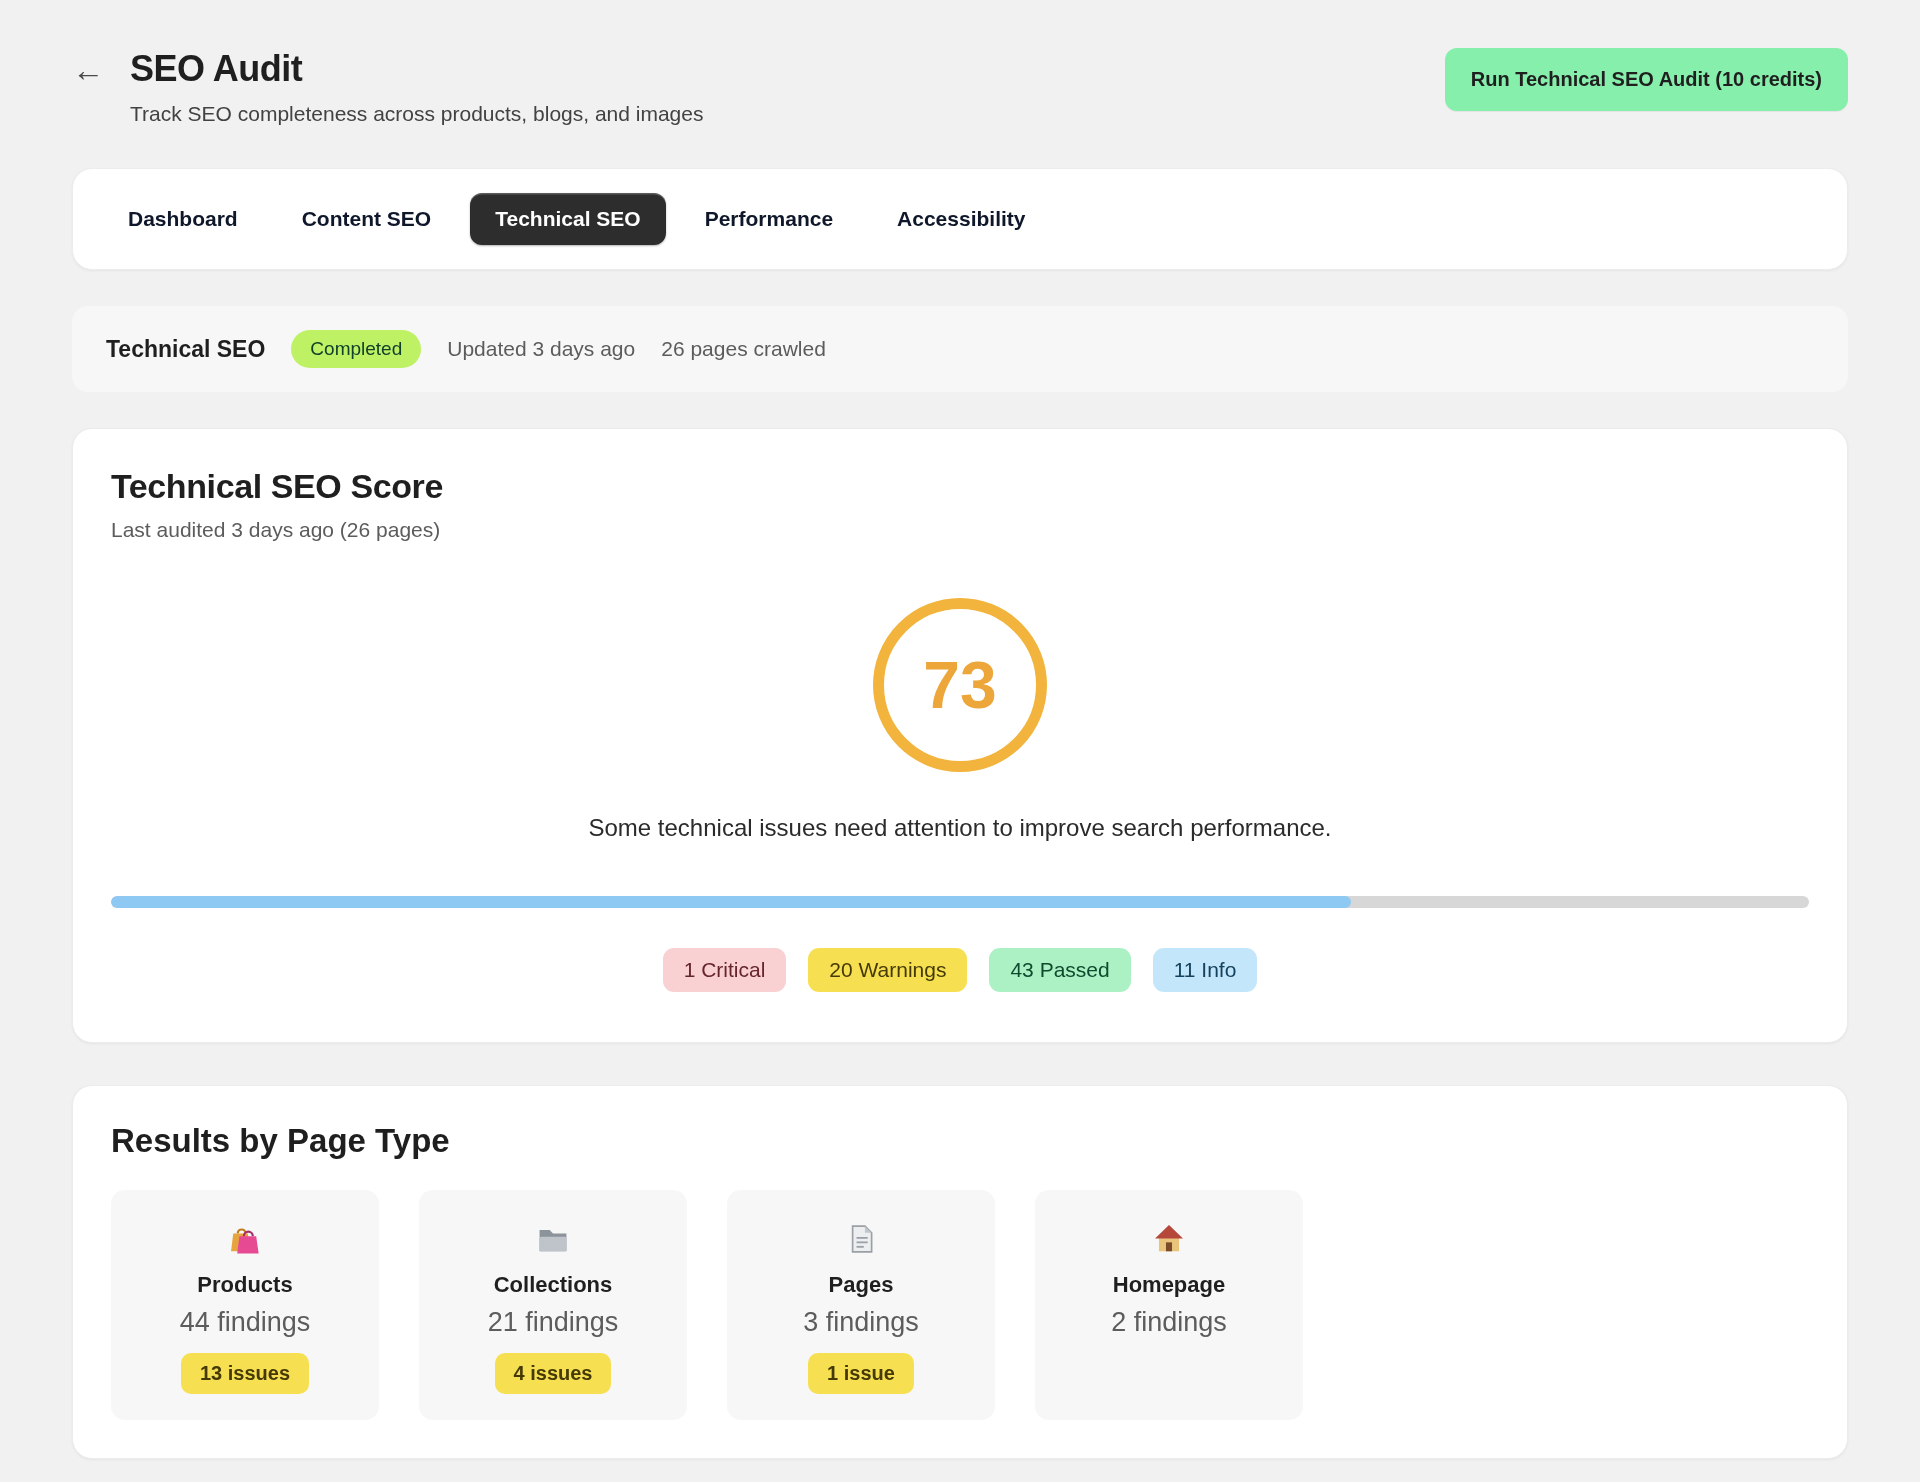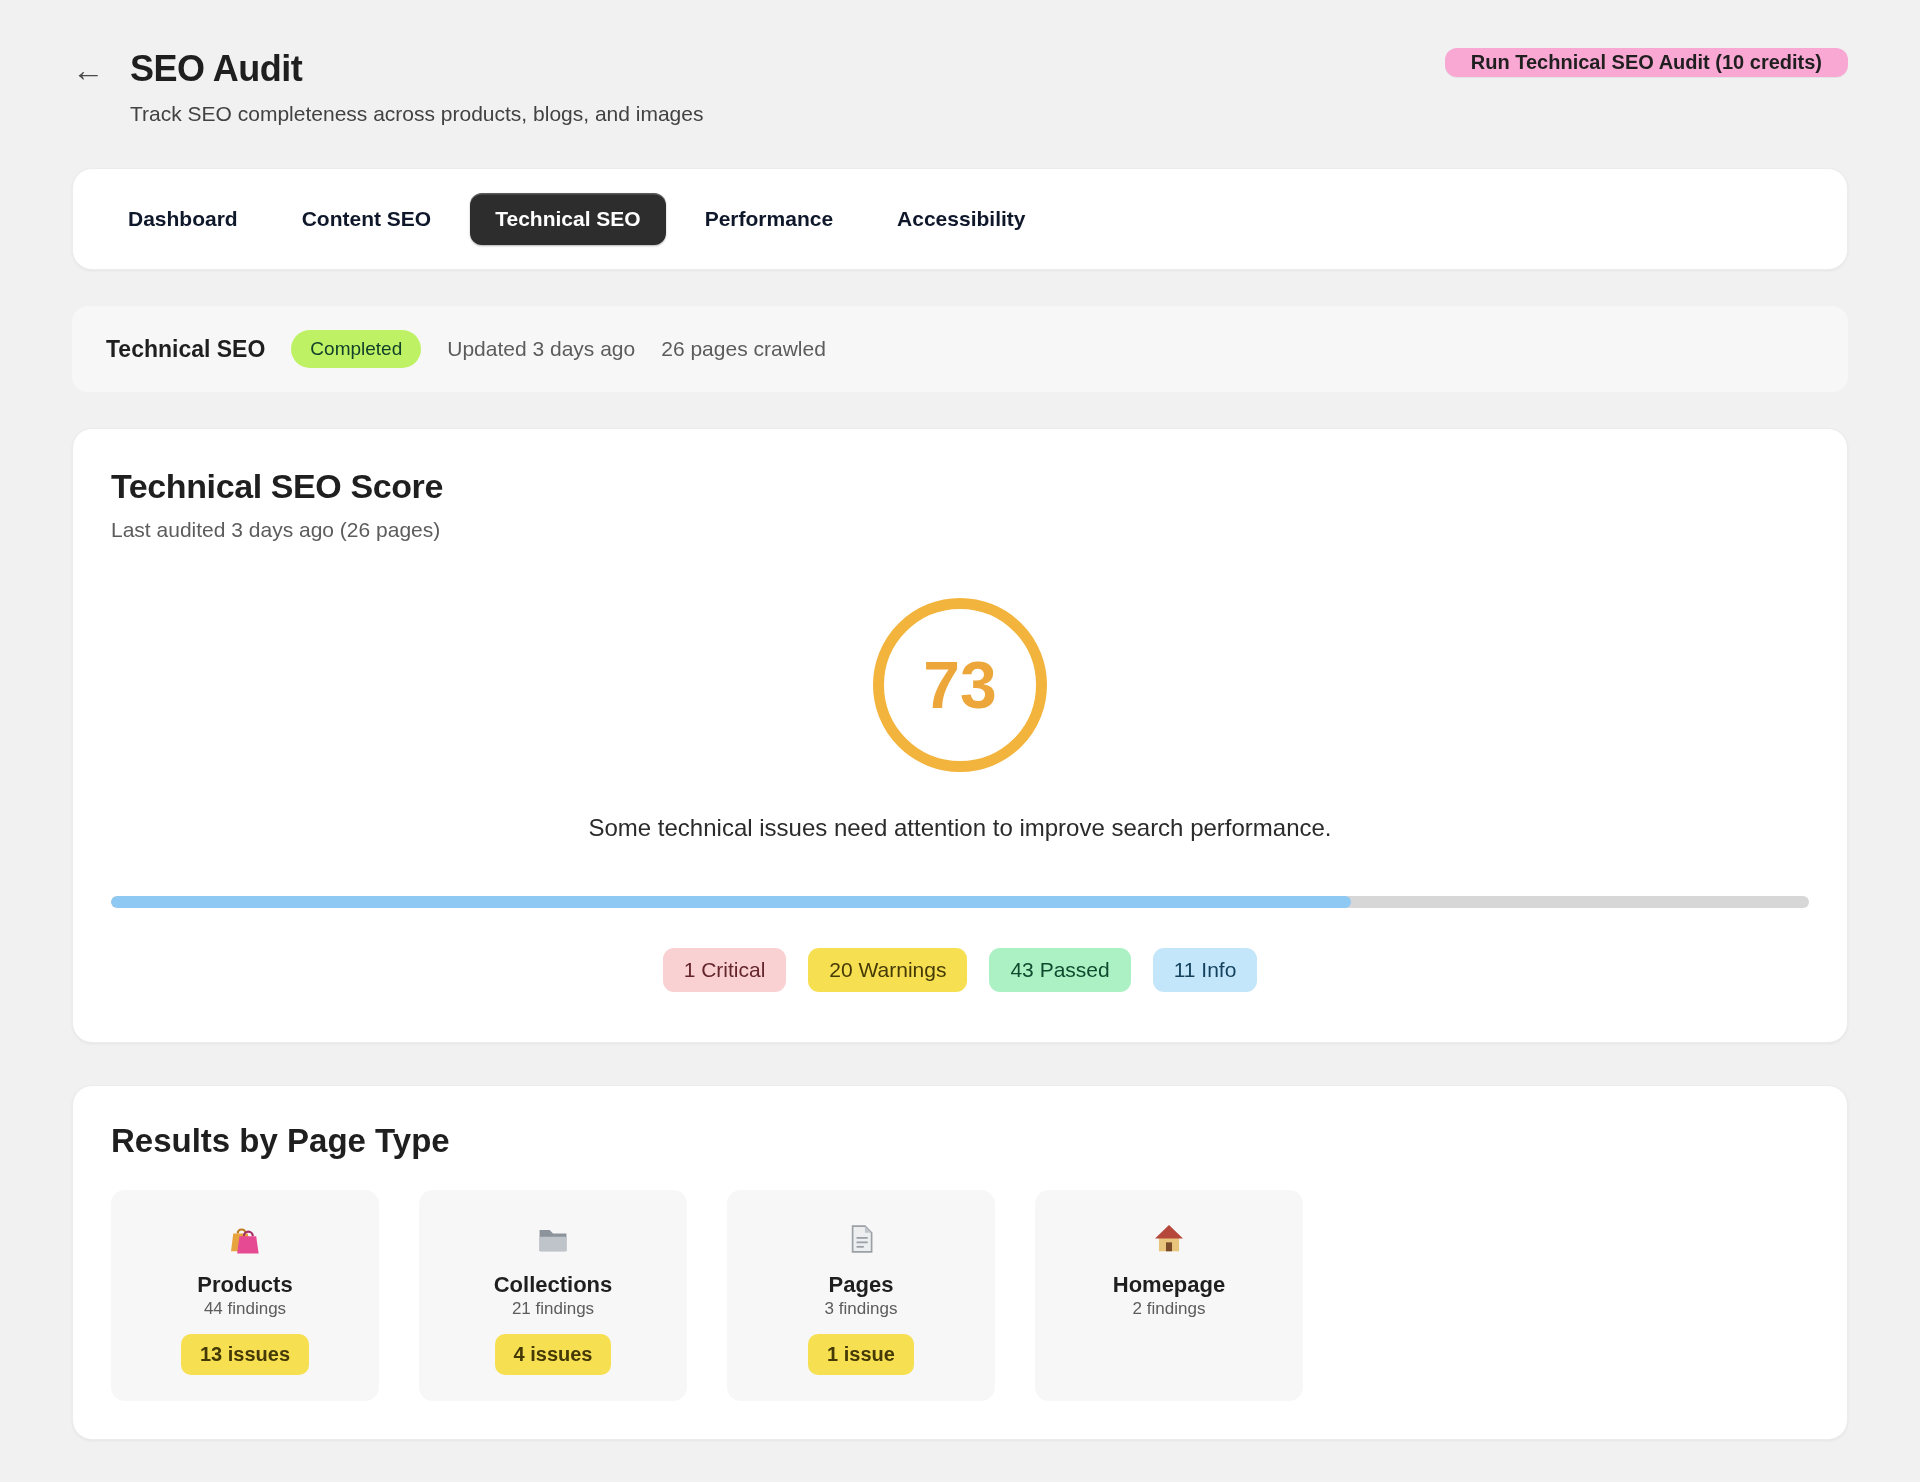--- a/index.html
+++ b/index.html
@@ -12,22 +12,22 @@
     padding: 48px 72px 40px;
   }
 
   
   .header-row { display: flex; justify-content: space-between; align-items: flex-start; }
   .title-row { display: flex; align-items: center; gap: 26px; }
   .back-arrow { font-size: 32px; color: #4a4a4a; cursor: pointer; line-height: 1; padding-top: 2px; }
   h1.page-title { margin: 0; font-size: 36px; font-weight: 700; letter-spacing: -0.5px; color: #1f1f1f; }
   .page-subtitle { margin-top: 12px; margin-left: 58px; font-size: 21px; color: #424242; }
   .run-btn {
-    background: #f9a8d4; border: none; border-radius: 12px;
-    padding: 3px 26px; font-family: inherit;
+    background: #86efac; border: none; border-radius: 12px;
+    padding: 20px 26px; font-family: inherit;
     font-size: 20px; font-weight: 700; color: #1f1f1f; cursor: pointer;
     box-shadow: 0 1px 0 rgba(0,0,0,0.05);
   }
 
   
   .card {
     background: #ffffff; border-radius: 20px;
     border: 1px solid #ececec;
     box-shadow: 0 1px 3px rgba(0,0,0,0.05);
   }
@@ -82,21 +82,21 @@
   
   .results-card { margin-top: 42px; padding: 36px 38px 38px; }
   h3.results-title { margin: 0; font-size: 33px; font-weight: 700; color: #1f1f1f; }
   .type-grid { margin-top: 30px; display: flex; gap: 40px; align-items: stretch; }
   .type-card {
     width: 268px; background: #f7f7f7; border-radius: 14px;
     padding: 28px 16px 26px; text-align: center; cursor: pointer;
   }
   .type-icon { height: 42px; display: flex; align-items: center; justify-content: center; }
   .type-name { margin-top: 12px; font-size: 22px; font-weight: 700; color: #1f1f1f; }
-  .type-findings { margin-top: 1px; font-size: 17px; color: #5c5c5c; }
+  .type-findings { margin-top: 9px; font-size: 27px; color: #5c5c5c; }
   .issue-pill {
     display: inline-block; margin-top: 15px; background: #f6e052; color: #453a05;
     font-size: 20px; font-weight: 600; padding: 9px 19px; border-radius: 10px;
   }
   .issue-pill:empty { display: none; }
 </style>
 </head>
 <body>
 
 <div class="header-row">

